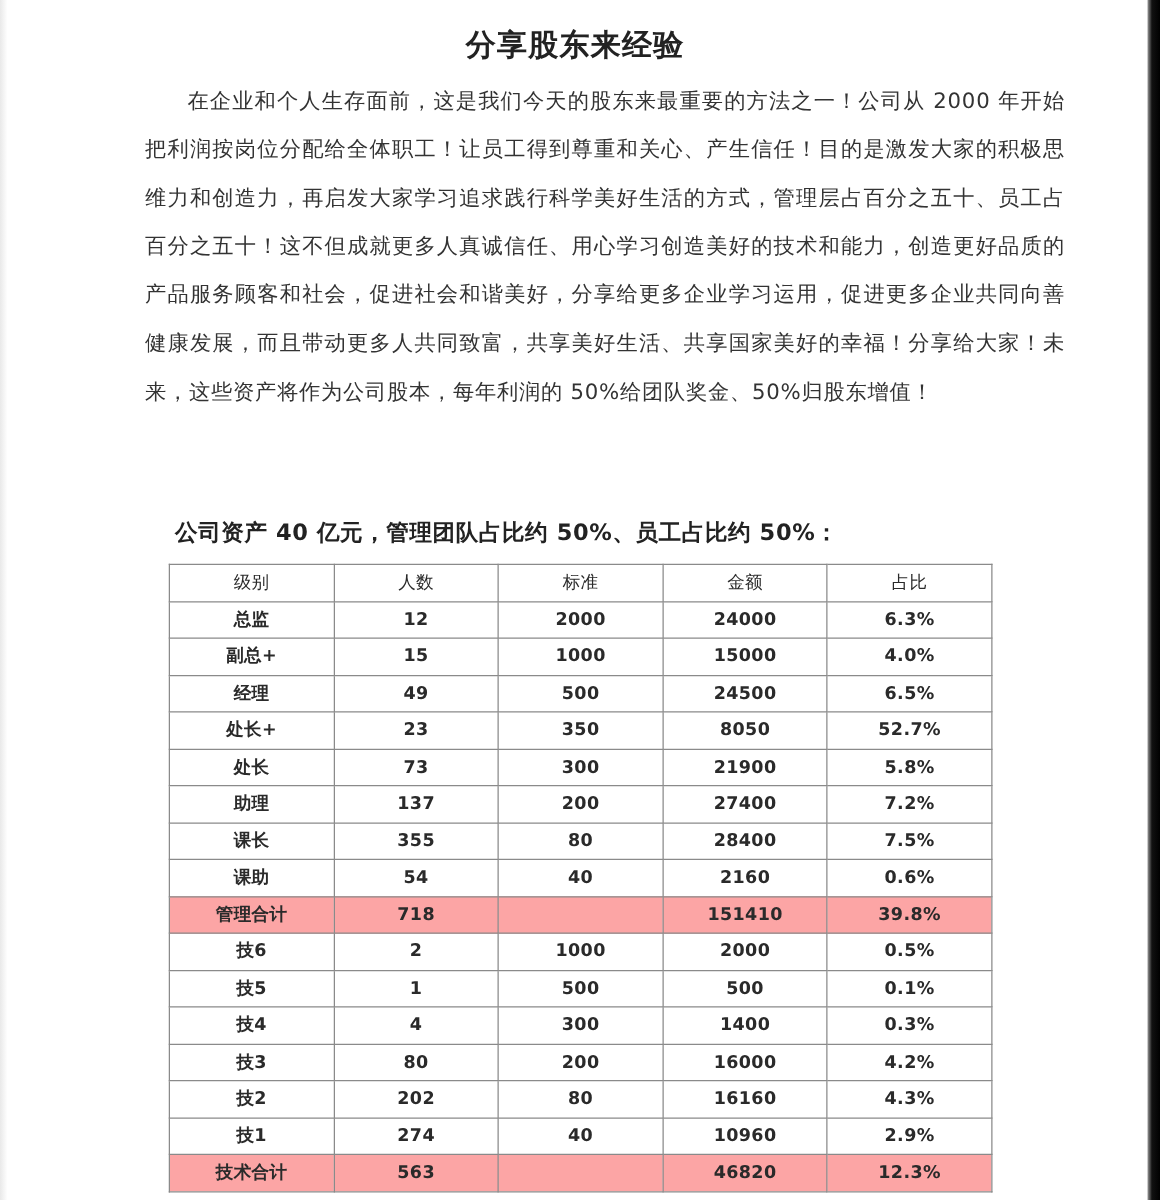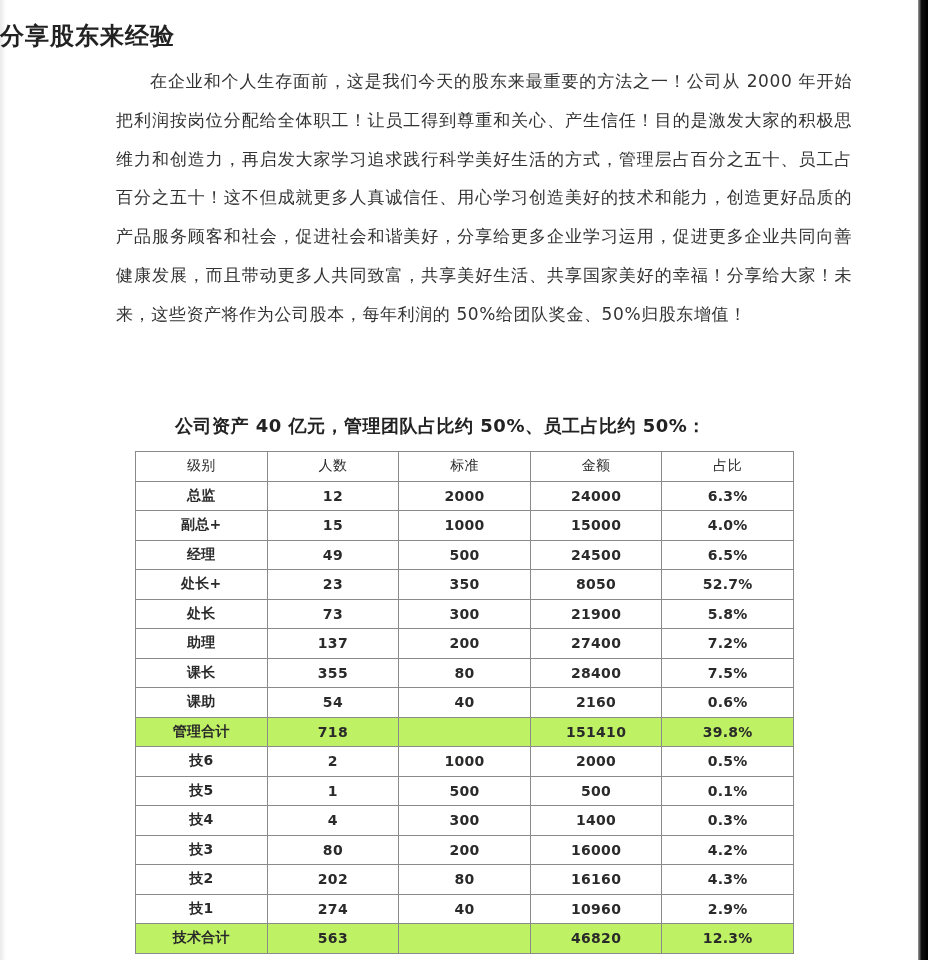--- a/index.html
+++ b/index.html
@@ -11,43 +11,43 @@
   .page-edge-left {
     position: absolute; left: 0; top: 0; width: 6px; height: 960px;
     background: linear-gradient(to right, #e9e9e9, #ffffff);
   }
   .page-edge-right {
     position: absolute; left: 918px; top: 0; width: 10px; height: 960px;
     background: linear-gradient(to right, #9a9a9a, #111 35%, #000);
   }
   .title {
     position: absolute; left: 0; width: 920px; top: 20px;
-    text-align: left; font-size: 24px; font-weight: bold; color: #222;
+    text-align: center; font-size: 24px; font-weight: bold; color: #222;
     letter-spacing: 1px;
   }
   .para {
     position: absolute; left: 96px; top: 62px; width: 736px;
     font-size: 17px; line-height: 38.8px; color: #333;
     text-align: justify; text-indent: 2em; letter-spacing: 0.6px; margin-left: 20px;
   }
   .summary {
     position: absolute; left: 140px; top: 414px; width: 700px;
-    font-size: 18px; font-weight: bold; color: #222; letter-spacing: 0.5px; margin-left: 35px;
+    font-size: 18px; font-weight: bold; color: #222; letter-spacing: 0.5px;
   }
   table.grid {
     position: absolute; left: 135px; top: 451px;
     border-collapse: collapse; table-layout: fixed; width: 658px;
   }
   table.grid td {
     border: 1.2px solid #8a8a8a; height: 28.5px; padding: 0;
     text-align: center; font-size: 14px; color: #2a2a2a; font-weight: bold;
     letter-spacing: 0.3px;
   }
   table.grid col { width: 131.6px; }
-  tr.subtotal td { background: #bef264; }
+  tr.subtotal td { background: #fca5a5; }
   tr.head td { font-weight: normal; }
 </style>
 </head>
 <body>
 
 <div class="page-edge-left"></div>
 <div class="page-edge-right"></div>
 
 <div class="title">分享股东来经验</div>
 <div class="para">在企业和个人生存面前，这是我们今天的股东来最重要的方法之一！公司从 2000 年开始把利润按岗位分配给全体职工！让员工得到尊重和关心、产生信任！目的是激发大家的积极思维力和创造力，再启发大家学习追求践行科学美好生活的方式，管理层占百分之五十、员工占百分之五十！这不但成就更多人真诚信任、用心学习创造美好的技术和能力，创造更好品质的产品服务顾客和社会，促进社会和谐美好，分享给更多企业学习运用，促进更多企业共同向善健康发展，而且带动更多人共同致富，共享美好生活、共享国家美好的幸福！分享给大家！未来，这些资产将作为公司股本，每年利润的 50%给团队奖金、50%归股东增值！</div>

